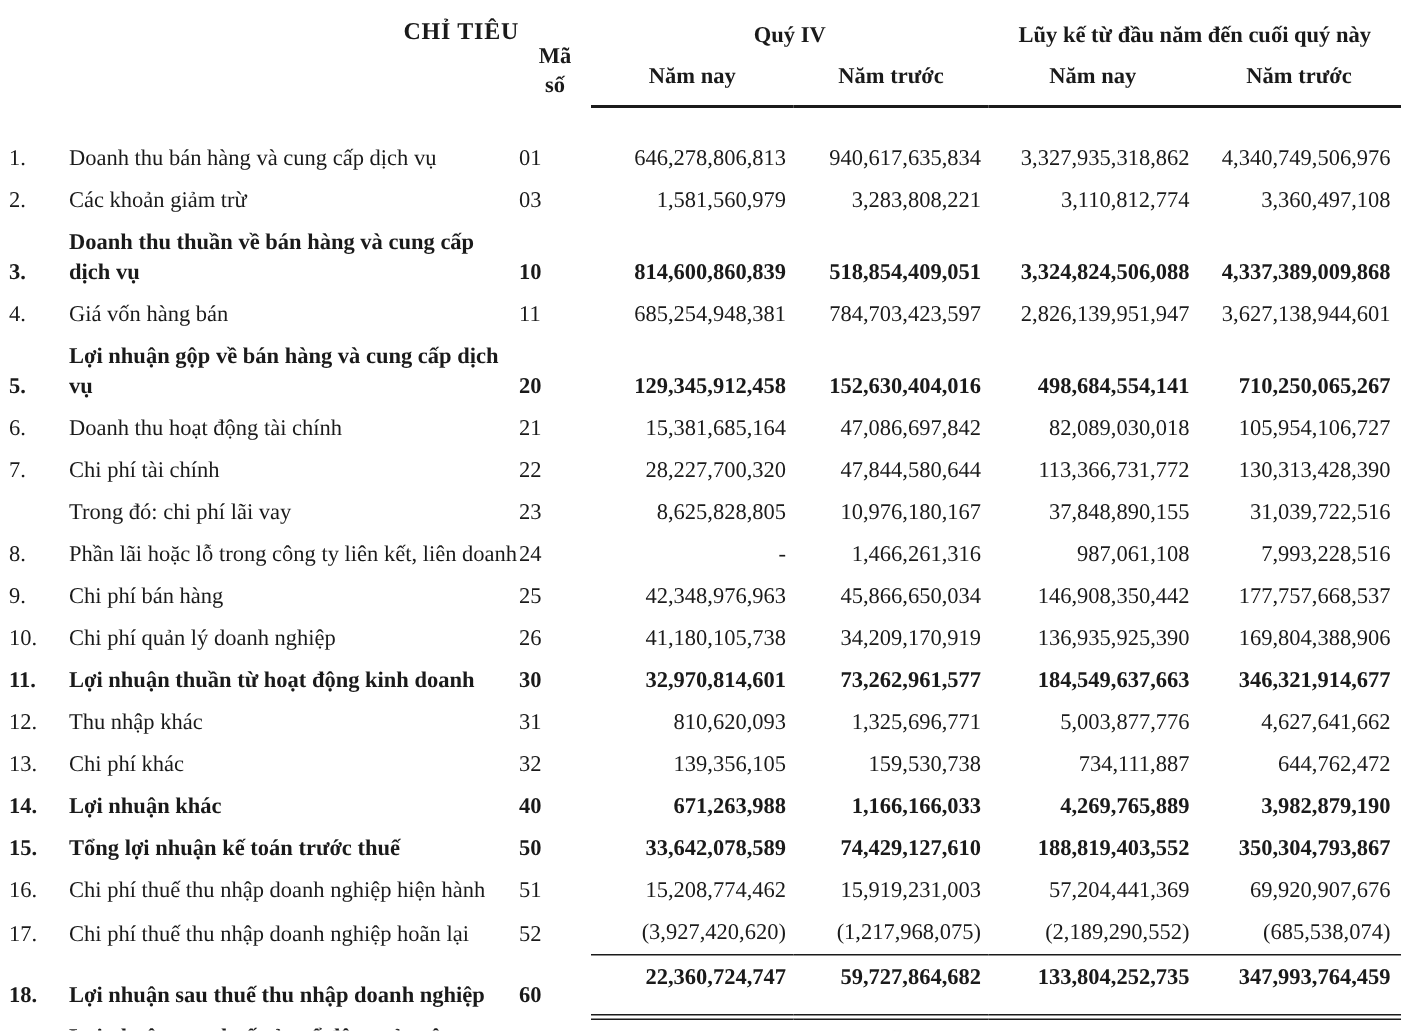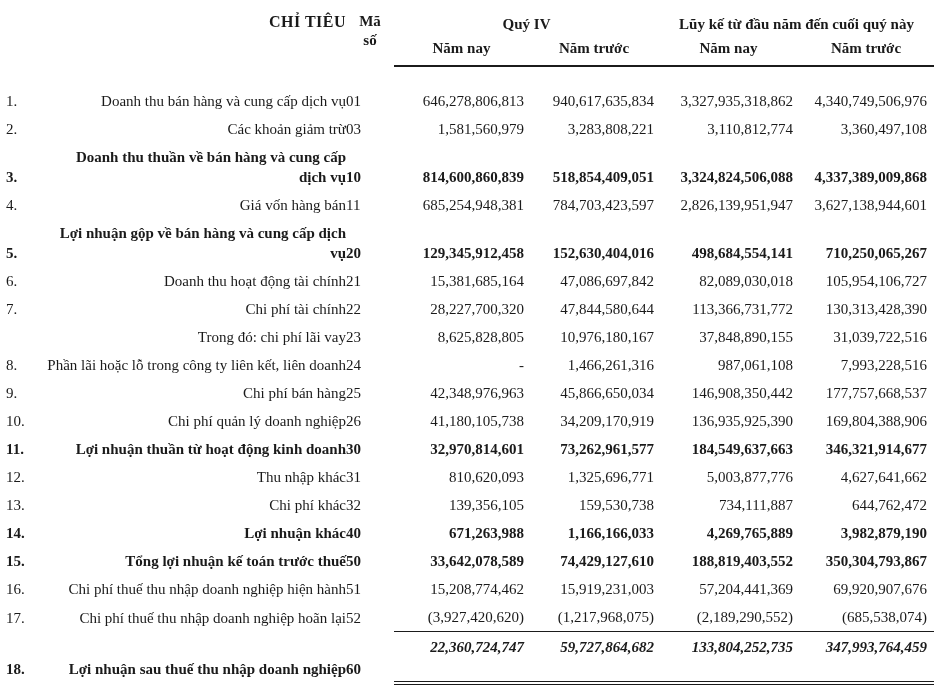--- a/index.html
+++ b/index.html
@@ -40,49 +40,48 @@
   
   thead th { vertical-align: top; font-weight: bold; }
   th.h-criteria {
     text-align: right;
     padding-top: 12px;
     font-size: 16px;
     letter-spacing: 0.5px;
   }
   th.h-code {
     text-align: center;
-    padding-top: 12px;
+    padding-top: 29px;
     line-height: 19px;
   }
   th.h-group {
     text-align: center;
     padding-top: 14px;
   }
   tr.subhead th {
     text-align: center;
     padding-top: 0;
     padding-bottom: 7px;
     border-bottom: 2px solid #1b1b1b;
   }
   
   tr.spacer td { padding: 0; height: 20px; }
   td.num   { text-align: left;  padding-left: 6px; }
-  td.label { text-align: right; }
+  td.label { text-align: left; }
   td.code  { text-align: left; }
   td.val   { text-align: right; padding-right: 5px; }
   td.val-last { padding-right: 7px; }
   tr.bold td   { font-weight: bold; }
   tr.italic td { }
   tr.num-top td.num { vertical-align: top; }
   tr.total td.val {
     border-top: 1px solid #1b1b1b;
     border-bottom: 4px double #1b1b1b;
     padding-top: 5px;
-    padding-bottom: 24px;
-    font-style: italic;
+    padding-bottom: 14px;
   }
 </style>
 </head>
 <body>
 
 <div class="fold-line"></div>
 
 <table>
   <colgroup>
     <col style="width:46px">

